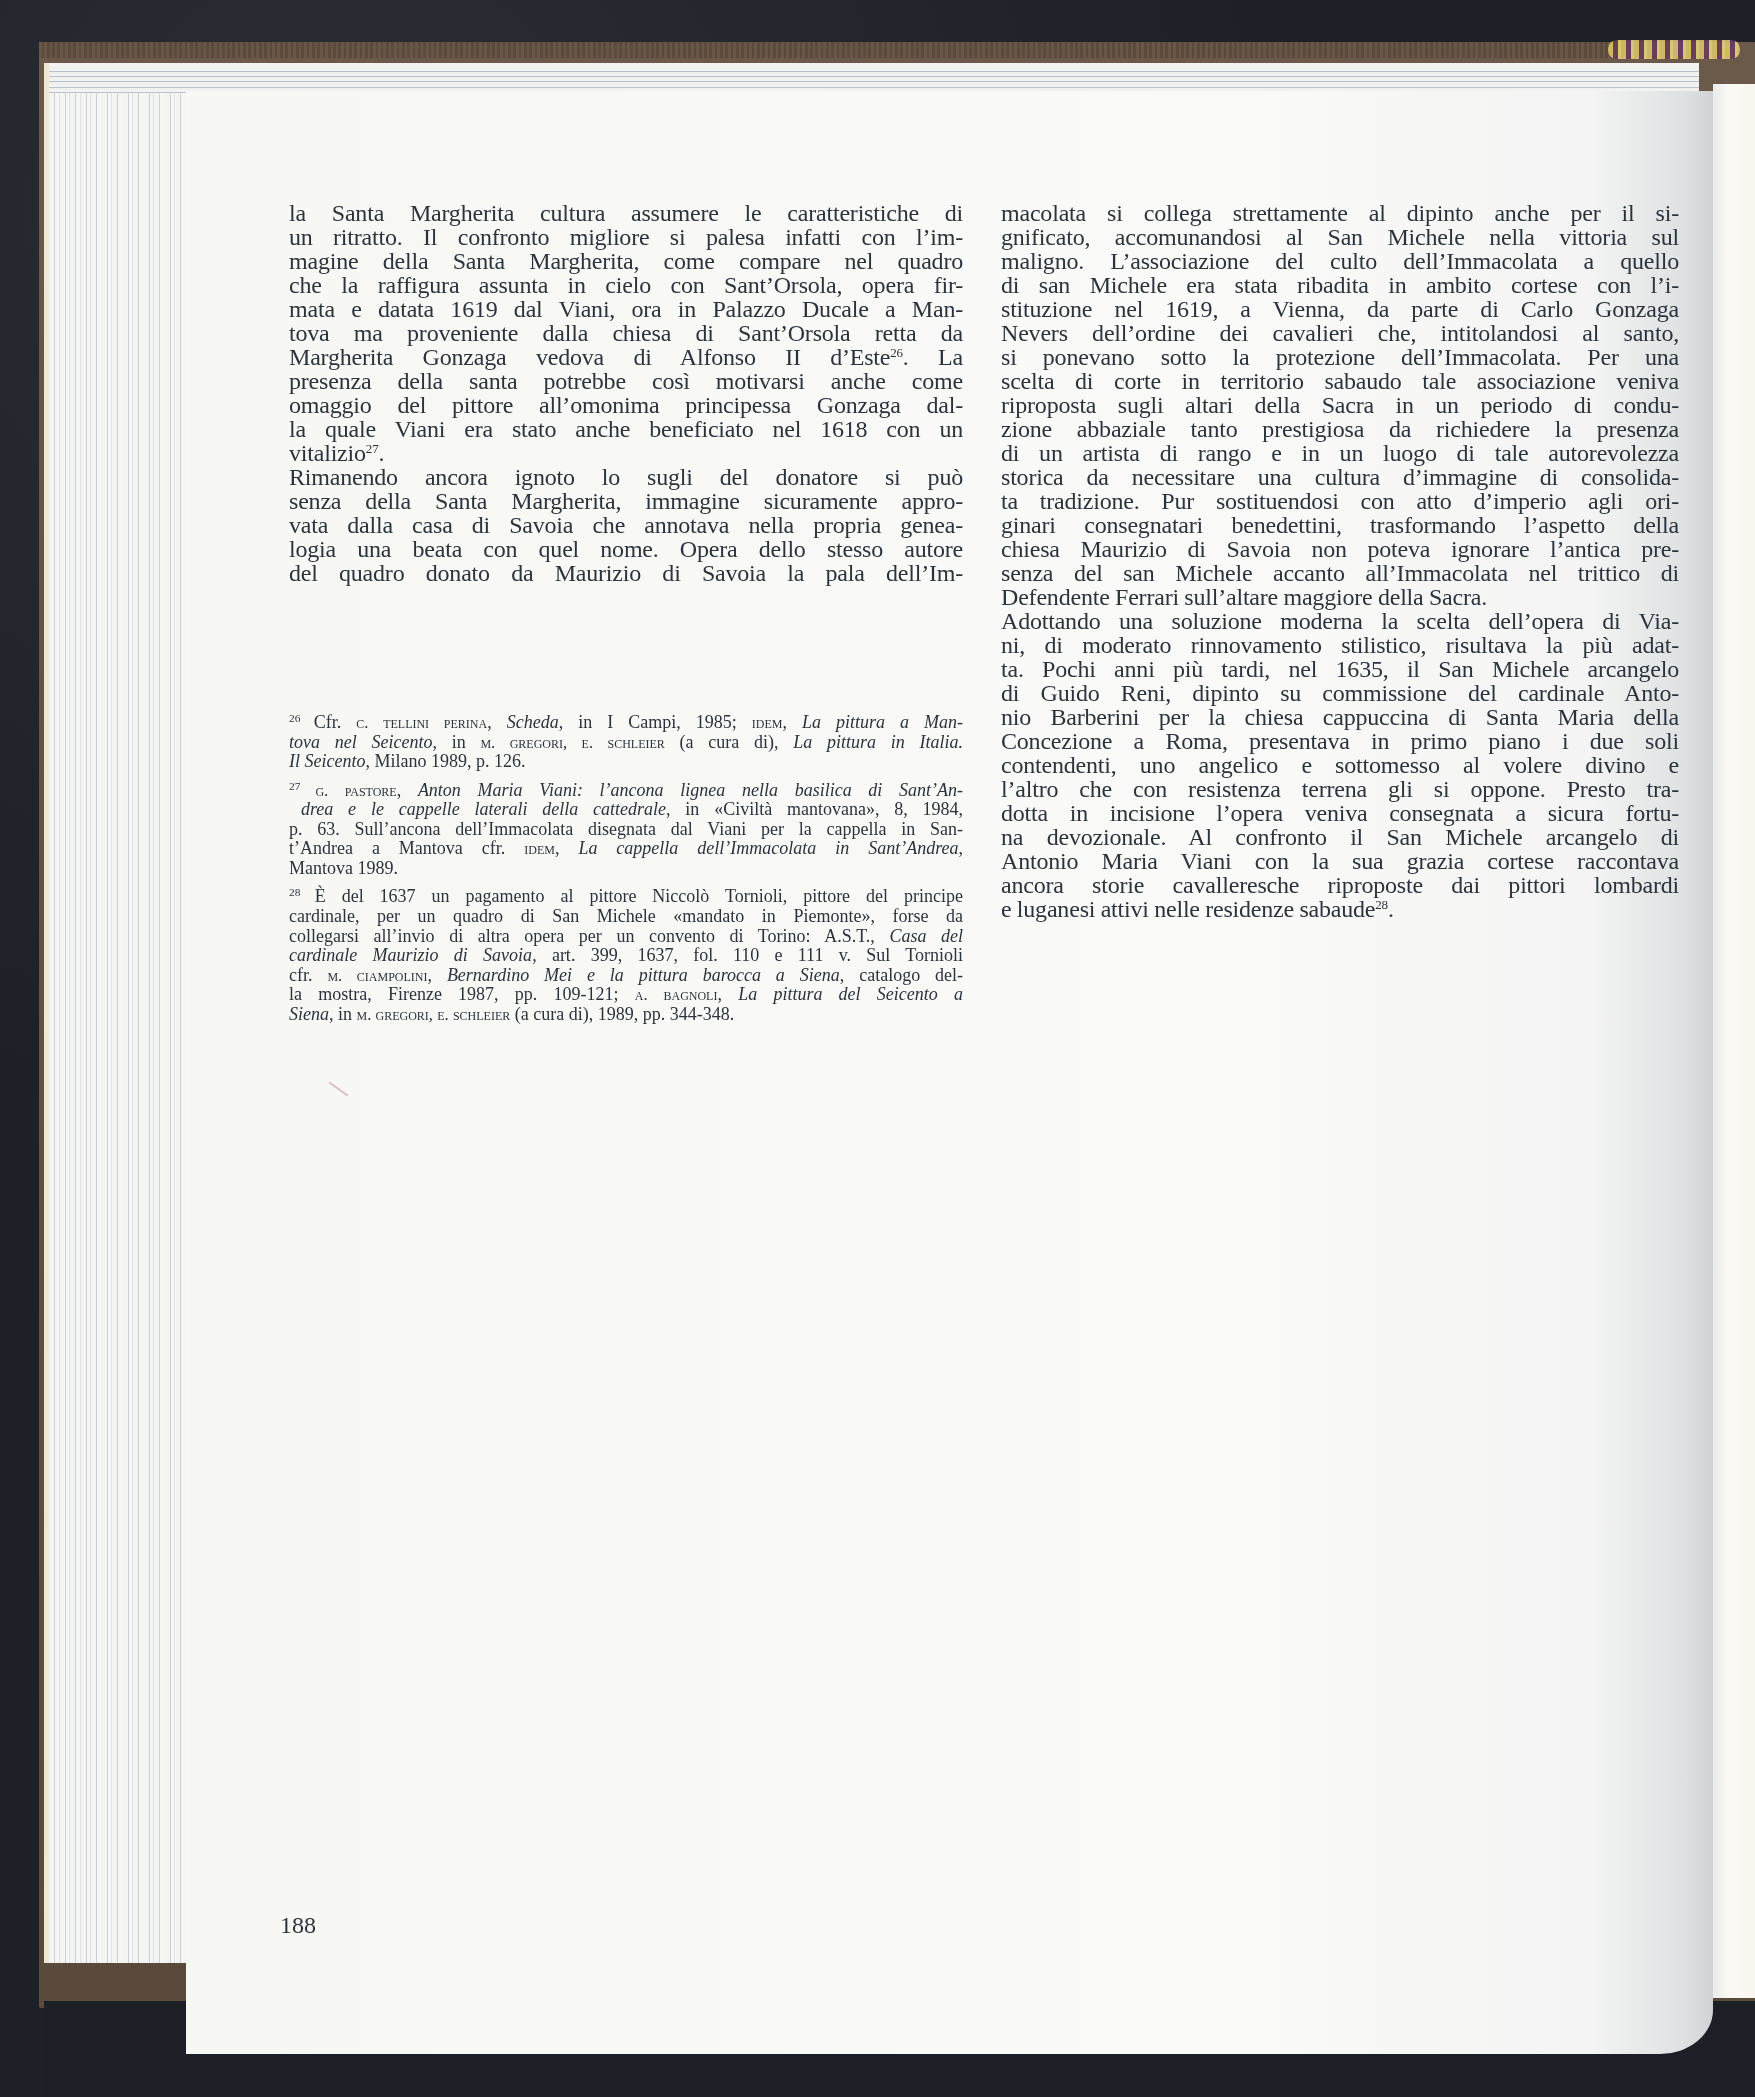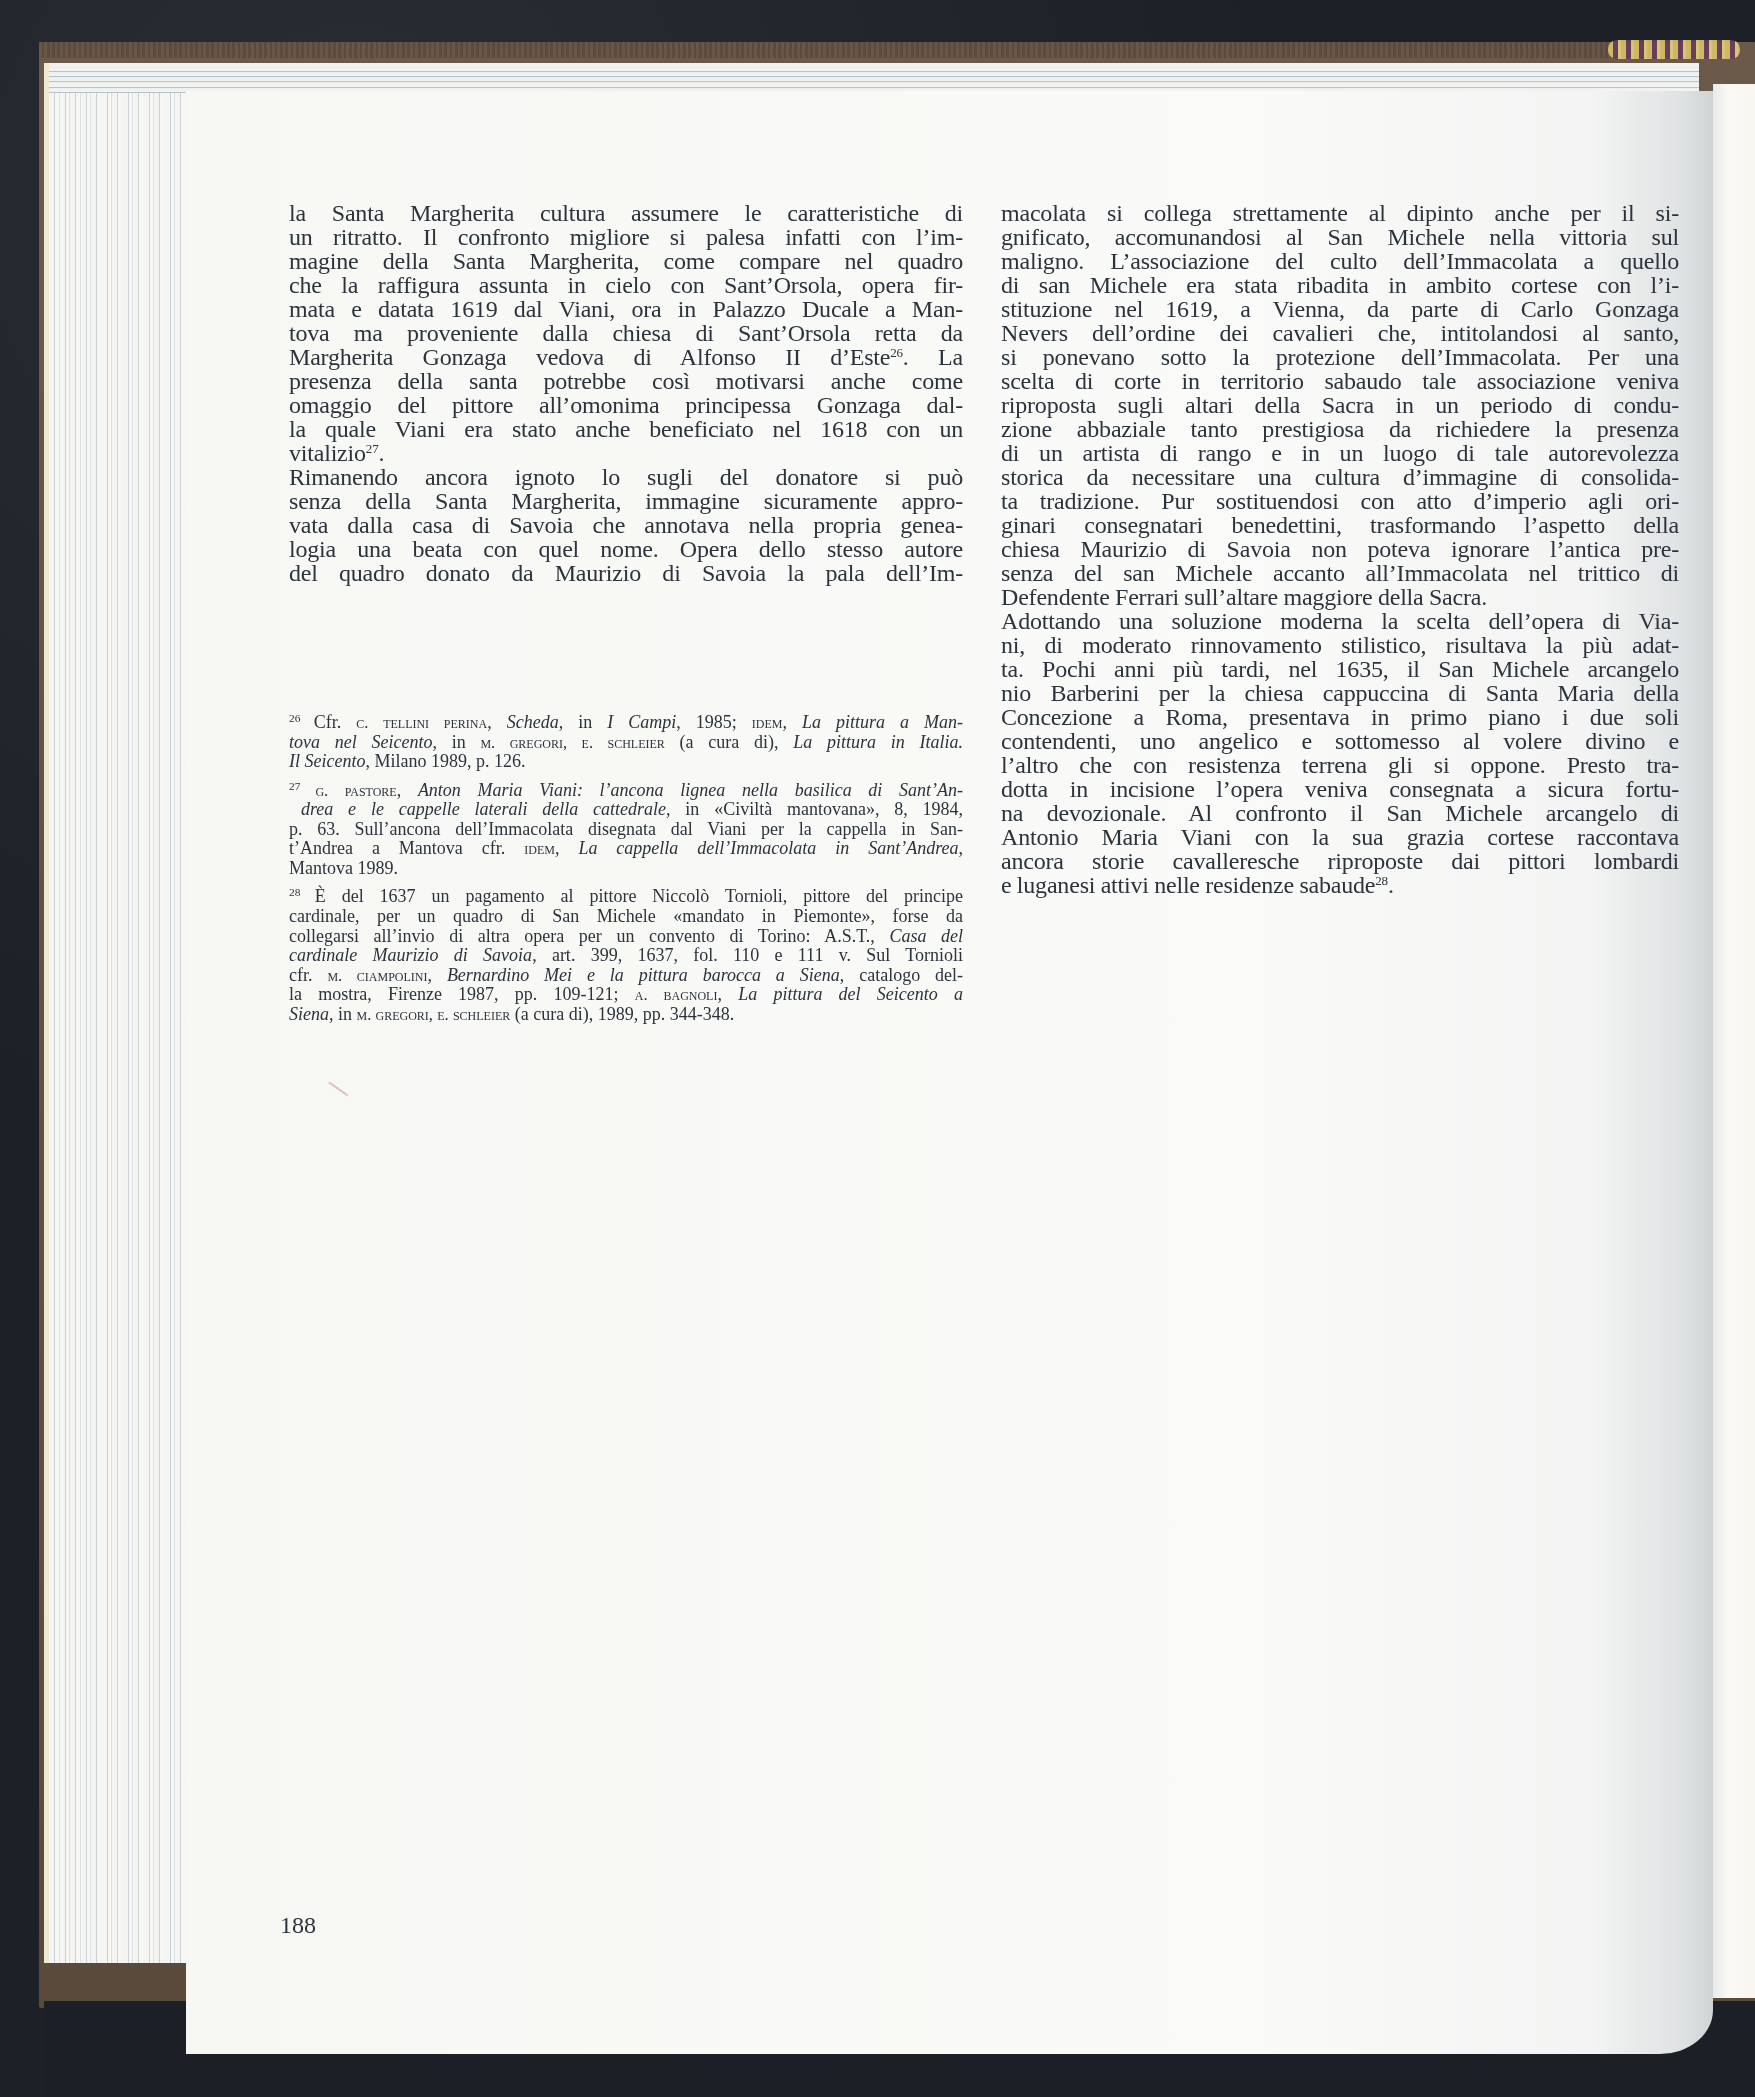--- a/index.html
+++ b/index.html
@@ -120,21 +120,21 @@
     <span class="ln">Rimanendo ancora ignoto lo sugli del donatore si può</span>
     <span class="ln">senza della Santa Margherita, immagine sicuramente appro-</span>
     <span class="ln">vata dalla casa di Savoia che annotava nella propria genea-</span>
     <span class="ln">logia una beata con quel nome. Opera dello stesso autore</span>
     <span class="ln">del quadro donato da Maurizio di Savoia la pala dell’Im-</span>
   </div>
 </div>
 
 <div class="footnotes" id="footnotes">
     <div class="fn">
-      <span class="ln"><span class="fnnum">26 </span><span>Cfr. </span><span class="sc">c. tellini perina</span><span>, </span><span style="font-style: italic;">Scheda</span><span>, in </span><span style="font-style: italic; margin-top: 44px;">I Campi</span><span>, 1985; </span><span class="sc">idem</span><span>, </span><span style="font-style: italic;">La pittura a Man-</span></span>
+      <span class="ln"><span class="fnnum">26 </span><span>Cfr. </span><span class="sc">c. tellini perina</span><span>, </span><span style="font-style: italic;">Scheda</span><span>, in </span><span style=" margin-top: 44px;">I Campi</span><span>, 1985; </span><span class="sc">idem</span><span>, </span><span style="font-style: italic;">La pittura a Man-</span></span>
       <span class="ln"><span style="font-style: italic;">tova nel Seicento</span><span>, in </span><span class="sc">m. gregori, e. schleier</span><span> (a cura di), </span><span style="font-style: italic;">La pittura in Italia.</span></span>
       <span class="ln last"><span style="font-style: italic;">Il Seicento</span><span>, Milano 1989, p. 126.</span></span>
     </div>
     <div class="fn">
       <span class="ln"><span class="fnnum">27 </span><span class="sc">g. pastore</span><span>, </span><span style="font-style: italic;">Anton Maria Viani: l’ancona lignea nella basilica di Sant’An-</span></span>
       <span class="ln"><span style="font-style: italic; margin-left: 12px;">drea e le cappelle laterali della cattedrale</span><span>, in «Civiltà mantovana», 8, 1984,</span></span>
       <span class="ln"><span>p. 63. Sull’ancona dell’Immacolata disegnata dal Viani per la cappella in San-</span></span>
       <span class="ln"><span>t’Andrea a Mantova cfr. </span><span class="sc">idem</span><span>, </span><span style="font-style: italic;">La cappella dell’Immacolata in Sant’Andrea</span><span>,</span></span>
       <span class="ln last"><span>Mantova 1989.</span></span>
     </div>
@@ -166,20 +166,21 @@
       <span class="ln">ta tradizione. Pur sostituendosi con atto d’imperio agli ori-</span>
       <span class="ln">ginari consegnatari benedettini, trasformando l’aspetto della</span>
       <span class="ln">chiesa Maurizio di Savoia non poteva ignorare l’antica pre-</span>
       <span class="ln">senza del san Michele accanto all’Immacolata nel trittico di</span>
       <span class="ln last">Defendente Ferrari sull’altare maggiore della Sacra.</span>
     </div>
   <div class="para" id="rp1">
       <span class="ln">Adottando una soluzione moderna la scelta dell’opera di Via-</span>
       <span class="ln">ni, di moderato rinnovamento stilistico, risultava la più adat-</span>
       <span class="ln">ta. Pochi anni più tardi, nel 1635, il San Michele arcangelo</span>
+      <span class="ln">di Guido Reni, dipinto su commissione del cardinale Anto-</span>
       <span class="ln">nio Barberini per la chiesa cappuccina di Santa Maria della</span>
       <span class="ln">Concezione a Roma, presentava in primo piano i due soli</span>
       <span class="ln">contendenti, uno angelico e sottomesso al volere divino e</span>
       <span class="ln">l’altro che con resistenza terrena gli si oppone. Presto tra-</span>
       <span class="ln">dotta in incisione l’opera veniva consegnata a sicura fortu-</span>
       <span class="ln">na devozionale. Al confronto il San Michele arcangelo di</span>
       <span class="ln">Antonio Maria Viani con la sua grazia cortese raccontava</span>
       <span class="ln">ancora storie cavalleresche riproposte dai pittori lombardi</span>
       <span class="ln last">e luganesi attivi nelle residenze sabaude<sup class="fnref">28</sup>.</span>
     </div>

